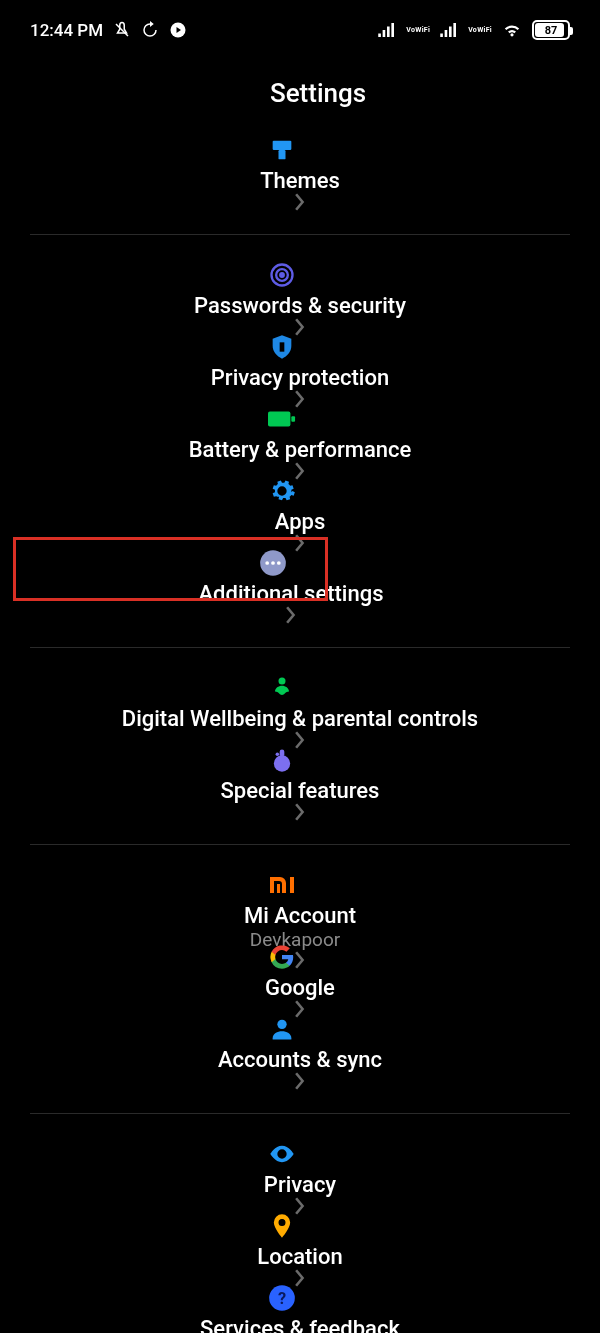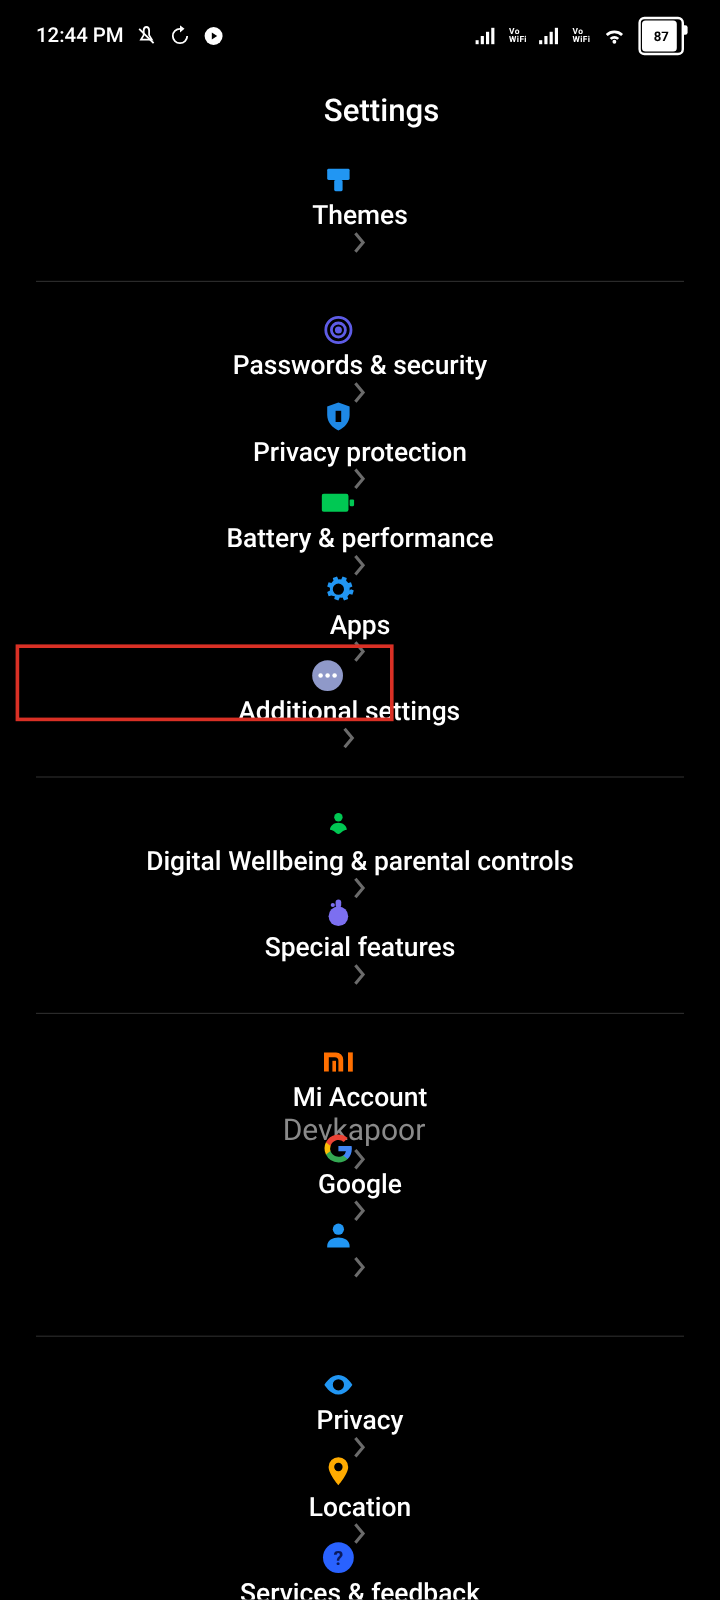--- a/index.html
+++ b/index.html
@@ -1,35 +1,35 @@
 <!DOCTYPE html>
 <html><head>
 <meta charset="utf-8">
 <style>
   * { box-sizing: border-box; margin: 0; padding: 0; }
   html, body { width: 600px; height: 1333px; background: #000; color: #fff; font-family: -apple-system, Roboto, "Helvetica Neue", Arial, sans-serif; overflow: hidden; }
   
   .statusbar { height: 60px; display: flex; align-items: center; justify-content: space-between; padding: 0 30px; font-size: 17px; font-weight: 500; }
   .statusbar .left, .statusbar .right { display: flex; align-items: center; gap: 10px; }
   .statusbar .ico { display: inline-flex; align-items: center; justify-content: center; }
-  .vowifi { display:flex; flex-direction:column; align-items:flex-start; font-size:7px; line-height:7px; font-weight:700; letter-spacing:0.3px; }
+  .vowifi { display:flex; flex-direction:row; align-items:flex-end; font-size:7px; line-height:7px; font-weight:700; letter-spacing:0.3px; }
   .battery-wrap { display:flex; align-items:center; gap:2px; }
-  .battery { width: 38px; height: 32px; border: 2px solid #fff; border-radius: 5px; position: relative; display:flex; align-items:center; justify-content:center; font-size:11px; font-weight:700; color:#000; }
+  .battery { width: 38px; height: 20px; border: 2px solid #fff; border-radius: 5px; position: relative; display:flex; align-items:center; justify-content:center; font-size:11px; font-weight:700; color:#000; }
   .battery::after { content:""; position:absolute; right:-5px; top:5px; width:3px; height:8px; background:#fff; border-radius:0 2px 2px 0; }
   .battery .fill { position:absolute; left:1px; top:1px; bottom:1px; width: 85%; background:#fff; border-radius:3px; }
   .battery .pct { position:relative; z-index:1; }
   
   .header { text-align:center; padding: 18px 0 28px; font-size: 26px; font-weight: 500; margin-left: 36px; }
   
   .list { }
   .row { display:flex; align-items:center; height:72px; padding: 0 30px; cursor:pointer; position:relative;flex-direction:column; }
   .row .icon-slot { width: 64px; display:flex; align-items:center; justify-content:flex-start; }
   .row .icon-slot svg, .row .icon-slot .glyph { width: 28px; height: 28px; }
   .row .label { flex:1; font-size: 22px; font-weight: 500; color:#fff; }
-  .row .trailing { font-size: 25px; color:#8a8a8a; margin-right:10px; }
+  .row .trailing { font-size: 19px; color:#8a8a8a; margin-right:10px; }
   .row .chevron { color:#6b6b6b; display:flex; align-items:center; }
   .divider { margin: 26px 30px; border: none; border-top: 1px solid #2a2a2a; }
   .highlight { border: 3px solid #d93025; position:absolute; pointer-events:none; }
   
 </style>
 </head>
 <body>
 
 <div class="statusbar">
   <div class="left">
@@ -280,20 +280,21 @@
 
   <div class="row">
     <span class="icon-slot">
         <span>
       <svg viewBox="0 0 24 24" width="28" height="28" fill="#2196f3">
             <circle cx="12" cy="8" r="4"></circle>
             <path d="M4 20c0-4 4-6 8-6s8 2 8 6v1H4v-1z"></path>
           </svg>
     </span>
       </span>
+    <span class="label">Accounts &amp; sync</span>
     <span class="chevron">
         <svg width="12" height="18" viewBox="0 0 8 14" fill="none" stroke="#6b6b6b" stroke-width="2">
           <path d="M1 1l5 6-5 6"></path>
         </svg>
       </span>
   </div>
 
   <hr class="divider">
 
   <div class="row">

